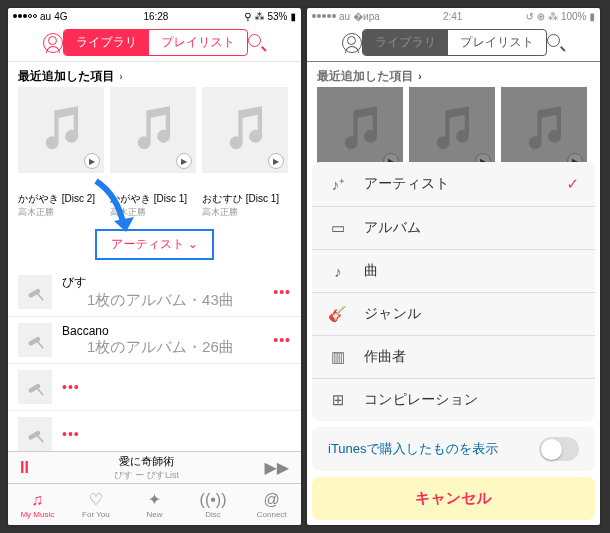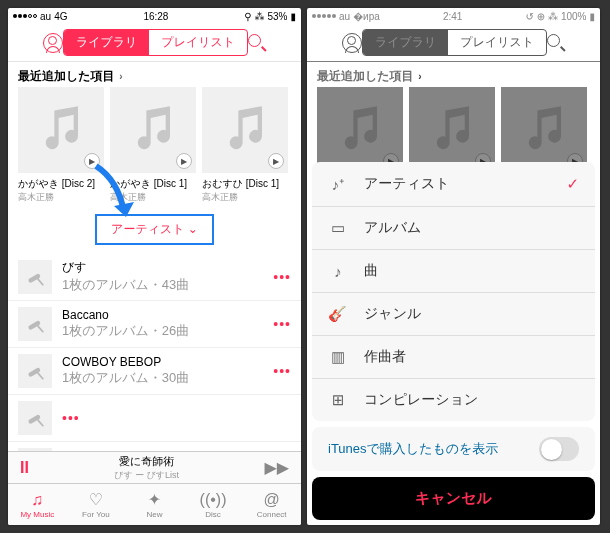--- a/index.html
+++ b/index.html
@@ -28,35 +28,35 @@
   .search::before{content:"";position:absolute;width:11px;height:11px;border:1.5px solid var(--accent,#ff2d55);border-radius:50%;top:0;left:0;}
   .search::after{content:"";position:absolute;width:6px;height:1.5px;background:var(--accent,#ff2d55);transform:rotate(45deg);right:-1px;bottom:2px;}
 
   .section-title{font-size:12px;font-weight:600;padding:6px 10px 2px;color:#000;}
   .section-title .chev{font-size:10px;color:#666;margin-left:2px;}
 
   .albums{display:flex;gap:6px;padding:0 10px 6px; overflow:hidden;}
   .album{flex:0 0 86px;}
   .album .art{width:86px;height:86px;background:#f0f0f0;display:flex;align-items:center;justify-content:center;position:relative;}
   .album .play{position:absolute;right:4px;bottom:4px;width:16px;height:16px;border-radius:50%;background:#fff;border:0.5px solid #bbb;display:flex;align-items:center;justify-content:center;font-size:8px;color:#555;}
-  .album .t{font-size:10px;color:#000;margin-top:4px;white-space:nowrap;overflow:hidden;text-overflow:ellipsis;}
+  .album .t{font-size:10px;color:#000;margin-top:19px;white-space:nowrap;overflow:hidden;text-overflow:ellipsis;}
   .album .a{font-size:9px;color:#999;}
 
   .note-svg{width:60%;}
 
   .filter{display:flex;justify-content:center;padding:4px 0 8px;position:relative;}
   .filter-btn{border:2px solid #1e7ef0;padding:5px 14px;font-size:12px;color:#ff2d55;background:#fff;}
   .arrow{position:absolute;left:80px;top:-48px;width:50px;height:64px;pointer-events:none;}
 
   .list{flex:1;overflow:hidden;}
   .row{display:flex;align-items:center;padding:6px 10px;border-bottom:0.5px solid #eee;gap:10px;}
   .row .thumb{width:34px;height:34px;background:#f0f0f0;display:flex;align-items:center;justify-content:center;font-size:16px;color:#999;}
   .row .meta{flex:1;min-width:0;}
   .row .name{font-size:12px;color:#000;}
-  .row .sub{font-size:13px;color:#999;}
+  .row .sub{font-size:15px;color:#999;margin-left:25px;}
   .row .more{color:#ff2d55;font-size:14px;letter-spacing:1px;}
 
   .nowplay{height:32px;border-top:0.5px solid #ccc;display:flex;align-items:center;padding:0 12px;gap:14px;background:#fafafa;}
   .nowplay .pp{color:#ff2d55;font-size:16px;font-weight:bold;}
   .nowplay .np-meta{flex:1;text-align:center;min-width:0;}
   .nowplay .np-t{font-size:11px;color:#000;}
   .nowplay .np-a{font-size:9px;color:#999;}
 
   .tabbar{height:42px;border-top:0.5px solid #ccc;display:flex;background:#fafafa;}
   .tabbar .tab{flex:1;display:flex;flex-direction:column;align-items:center;justify-content:center;gap:1px;color:#888;}
@@ -74,21 +74,21 @@
 
   .sheet{position:absolute;left:5px;right:5px;bottom:5px;}
   .sheet-block{background:#f7f7f7; border-radius:8px; overflow:hidden; margin-bottom:6px;}
   .sheet-row{display:flex;align-items:center;padding:12px 16px;border-bottom:0.5px solid #ddd;gap:16px;font-size:14px;color:#333;}
   .sheet-row:last-child{border-bottom:none;}
   .sheet-row .sicon{width:20px;text-align:center;font-size:15px;color:#666;}
   .sheet-row .check{color:#ff2d55;font-size:15px;}
   .sheet-toggle{display:flex;align-items:center;justify-content:space-between;padding:10px 16px;font-size:13px;color:#0369a1;}
   .toggle{width:40px;height:24px;background:#ddd;border-radius:12px;position:relative;}
   .toggle::after{content:"";position:absolute;width:21px;height:21px;background:#fff;border-radius:50%;top:1.5px;left:1.5px;box-shadow:0 1px 2px rgba(0,0,0,.3);}
-  .cancel-btn{background:#000000;border-radius:8px;text-align:center;padding:12px;font-size:15px;font-weight:600;color:#ff2d55;}
+  .cancel-btn{background:#fef9c3;border-radius:8px;text-align:center;padding:12px;font-size:15px;font-weight:600;color:#ff2d55;}
 
   .mic{width:22px;height:22px;}
 </style>
 </head>
 <body>
 
 <div class="stage">
 
   <div class="phone">
     <div class="status">
@@ -192,24 +192,20 @@
           </div>
           <div class="more">•••</div>
         </div>
         <div class="row">
           <div class="thumb">
             <svg class="mic" viewBox="0 0 24 24">
               <rect x="4" y="11" width="14" height="5" rx="2.5" fill="#bbb" transform="rotate(-30 11 13)"></rect>
               <line x1="15" y1="14" x2="21" y2="21" stroke="#bbb" stroke-width="2"></line>
             </svg>
           </div>
-          <div class="meta">
-            <div class="name">COWBOY BEBOP</div>
-            <div class="sub">1枚のアルバム・30曲</div>
-          </div>
           <div class="more">•••</div>
         </div>
         <div class="row">
           <div class="thumb">
             <svg class="mic" viewBox="0 0 24 24">
               <rect x="4" y="11" width="14" height="5" rx="2.5" fill="#bbb" transform="rotate(-30 11 13)"></rect>
               <line x1="15" y1="14" x2="21" y2="21" stroke="#bbb" stroke-width="2"></line>
             </svg>
           </div>
           <div class="more">•••</div>

